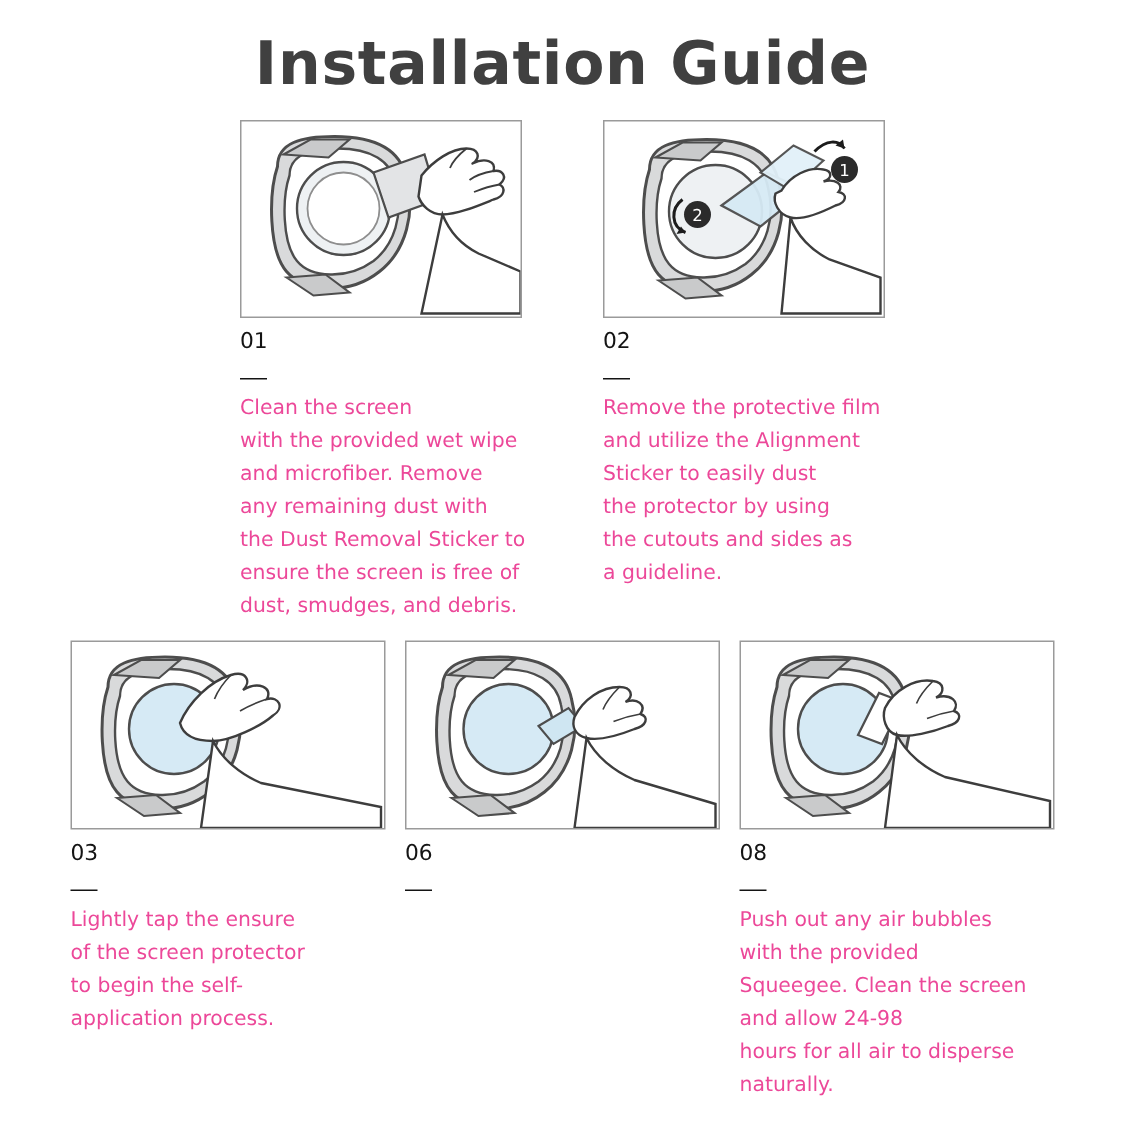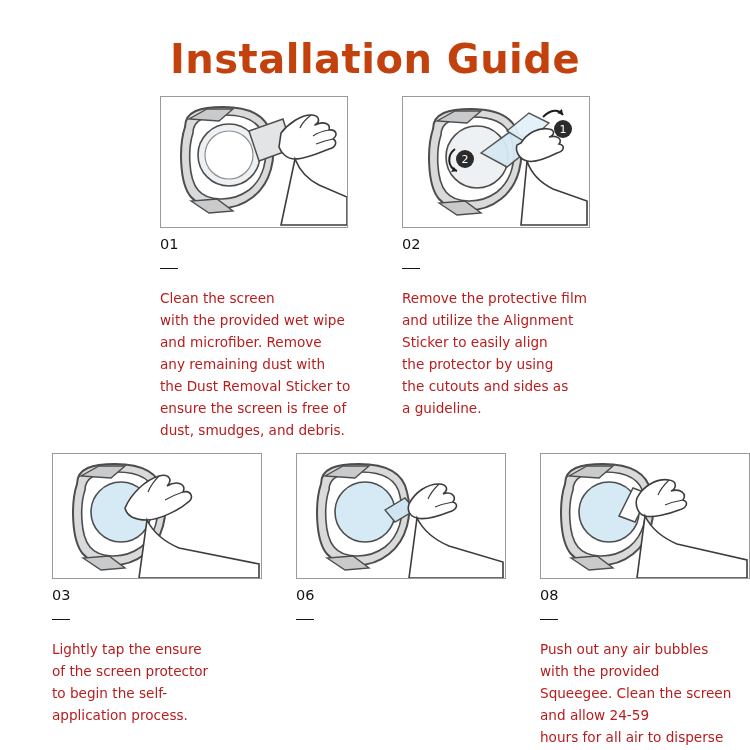--- a/index.html
+++ b/index.html
@@ -15,41 +15,41 @@
     position: relative;
     width: 750px;
     height: 750px;
     background: #ffffff;
     overflow: hidden;
   }
   #title {
     text-align: center;
     font-size: 40px;
     font-weight: bold;
-    color: #c2410c;
+    color: #404040;
     letter-spacing: 0.5px;
     margin: 0;
-    padding-top: 36px;
+    padding-top: 20px;
     font-family: "DejaVu Sans", sans-serif;
   }
 
   
   .row1 {
     display: flex;
     justify-content: center;
     gap: 54px;
     margin-top: 14px;
   }
   .col-r1 { width: 188px; }
 
   
   .row2 {
     display: flex;
-    justify-content: flex-end;
-    gap: 34px;
+    justify-content: center;
+    gap: 13px;
     margin-top: 12px;
   }
   .col-r2 { width: 210px; }
 
   .panel {
     border: 1px solid #9a9a9a;
     background: #ffffff;
     position: relative;
     overflow: hidden;
   }
@@ -63,22 +63,22 @@
     margin-top: 9px;
     margin-bottom: 2px;
     display: inline-block;
     border-bottom: 1.5px solid #141414;
     padding-bottom: 15px;
     line-height: 1.1;
   }
   .step-text {
     font-size: 13.6px;
     line-height: 1.62;
-    color: #b91c1c;
-    margin-top: 16px;
+    color: #ec4899;
+    margin-top: 6px;
     white-space: pre-line;
   }
   .r1-text { width: 200px; }
   .r2-text { width: 208px; }
 
   svg { display: block; }
 </style>
 </head>
 <body>
 
@@ -144,21 +144,21 @@
           <text x="160" y="36" font-size="11" fill="#ffffff" text-anchor="middle" font-family="DejaVu Sans, sans-serif">1</text>
           <circle cx="62" cy="62" r="9" fill="#2b2b2b"></circle>
           <text x="62" y="66" font-size="11" fill="#ffffff" text-anchor="middle" font-family="DejaVu Sans, sans-serif">2</text>
           <path d="M52 52 C44 58, 44 70, 54 74" fill="none" stroke="#1c1c1c" stroke-width="2"></path>
           <path d="M54 74 l-6 1 l3 -5 z" fill="#1c1c1c"></path>
         </svg>
       </div>
       <div class="step-num">02</div>
       <div class="step-text r1-text">Remove the protective film
 and utilize the Alignment
-Sticker to easily align
+Sticker to easily dust
 the protector by using
 the cutouts and sides as
 a guideline.</div>
     </div>
 
   </div>
 
   <div class="row2">
 
     <div class="col-r2">
@@ -223,20 +223,20 @@
           <path d="M96 44 C102 32, 116 24, 128 26 C136 27, 136 34, 130 37 C140 34, 146 40, 142 46 C148 48, 146 54, 138 56 C128 60, 112 64, 104 62 C96 60, 94 50, 96 44 Z" fill="#ffffff" stroke="#3d3d3d" stroke-width="1.6"></path>
           <path d="M128 26 C123 31, 119 36, 117 41" fill="none" stroke="#3d3d3d" stroke-width="1.1"></path>
           <path d="M142 46 C136 47, 129 49, 124 51" fill="none" stroke="#3d3d3d" stroke-width="1.1"></path>
           <path d="M104 62 C110 74, 122 84, 136 90 L206 106 L206 124 L96 124 Z" fill="#ffffff" stroke="#3d3d3d" stroke-width="1.6"></path>
         </svg>
       </div>
       <div class="step-num">08</div>
       <div class="step-text r2-text">Push out any air bubbles
 with the provided
 Squeegee. Clean the screen
-and allow 24-59
+and allow 24-98
 hours for all air to disperse
 naturally.</div>
     </div>
 
   </div>
 
 </div>
 
 </body></html>

